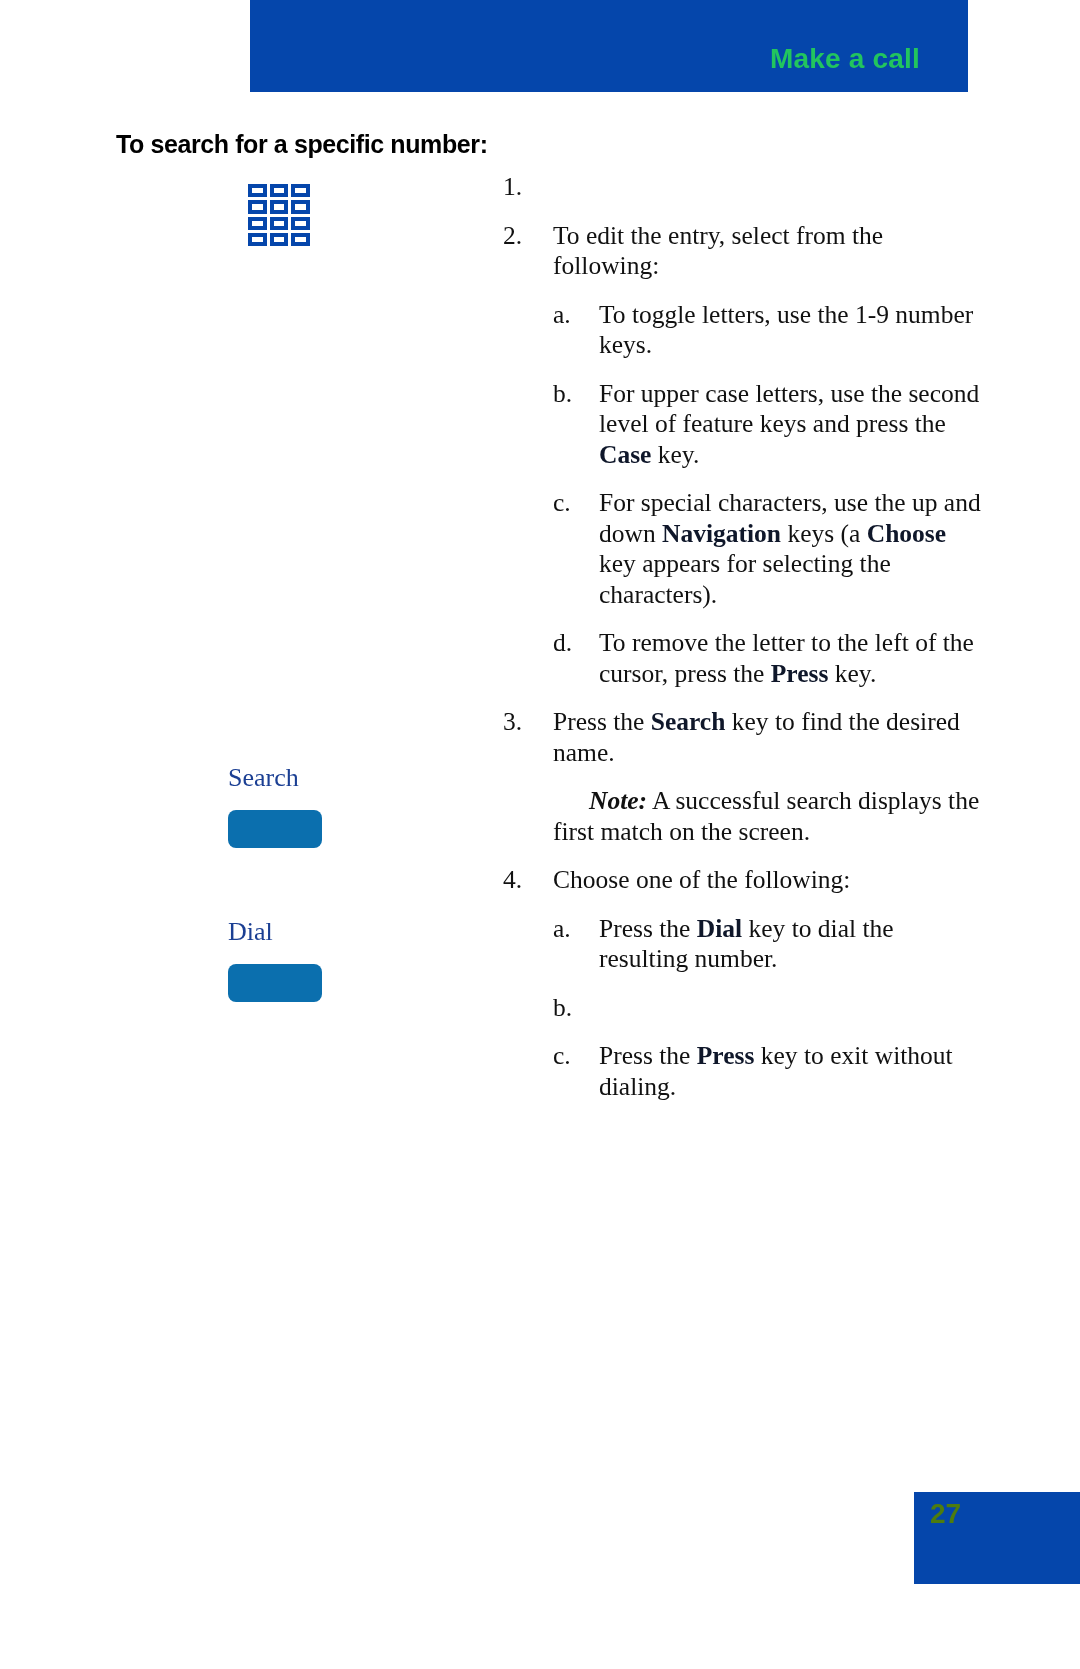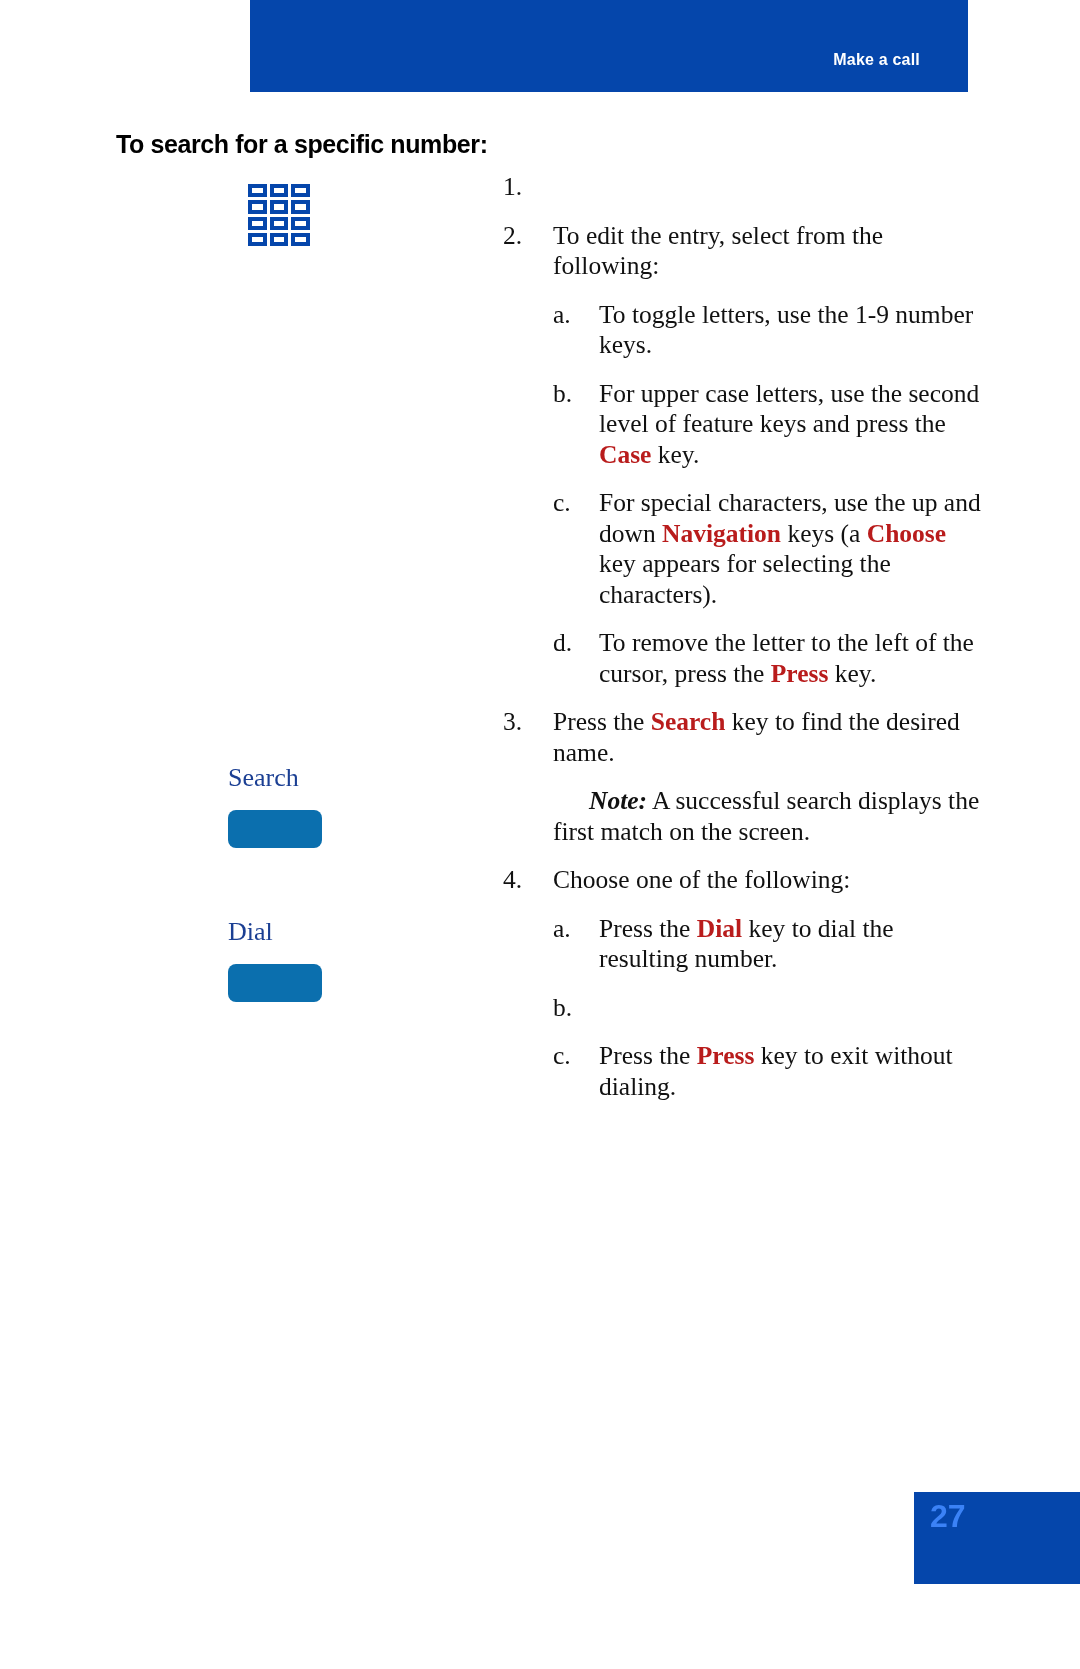--- a/index.html
+++ b/index.html
@@ -21,25 +21,25 @@
     left: 250px;
     top: 0px;
     width: 718px;
     height: 92px;
     background: #0546ab;
     box-sizing: border-box;
   }
   .header-title {
     position: absolute;
     right: 48px;
-    top: 51px;
-    color: #ffffff;
+    top: 43px;
+    color: #22c55e;
     font-family: "Liberation Sans", "DejaVu Sans", sans-serif;
     font-weight: bold;
-    font-size: 16px;
+    font-size: 28px;
     letter-spacing: 0.2px;
     white-space: nowrap;
   }
 
   
   .section-heading {
     position: absolute;
     left: 88px;
     top: 130px;
     font-family: "Liberation Sans", "DejaVu Sans", sans-serif;
@@ -143,41 +143,41 @@
     margin-left: 50px;
     margin-bottom: 18px;
   }
   .note-label {
     font-weight: bold;
     font-style: italic;
     margin-left: 36px;
   }
 
   .kw {
-    color: #b91c1c;
+    color: #0f172a;
     font-weight: bold;
   }
 
   
   .footer-band {
     position: absolute;
     left: 914px;
     top: 1492px;
     width: 166px;
     height: 92px;
     background: #0546ab;
   }
   .page-number {
     position: absolute;
     left: 930px;
     top: 1498px;
-    color: #3b82f6;
+    color: #4d7c0f;
     font-family: "Liberation Sans", "DejaVu Sans", sans-serif;
     font-weight: bold;
-    font-size: 32px;
+    font-size: 28px;
   }
 </style>
 </head>
 <body>
 
 <div class="header-band">
   <div class="header-title">Make a call</div>
 </div>
 
 <div class="section-heading">To search for a specific number:</div>

